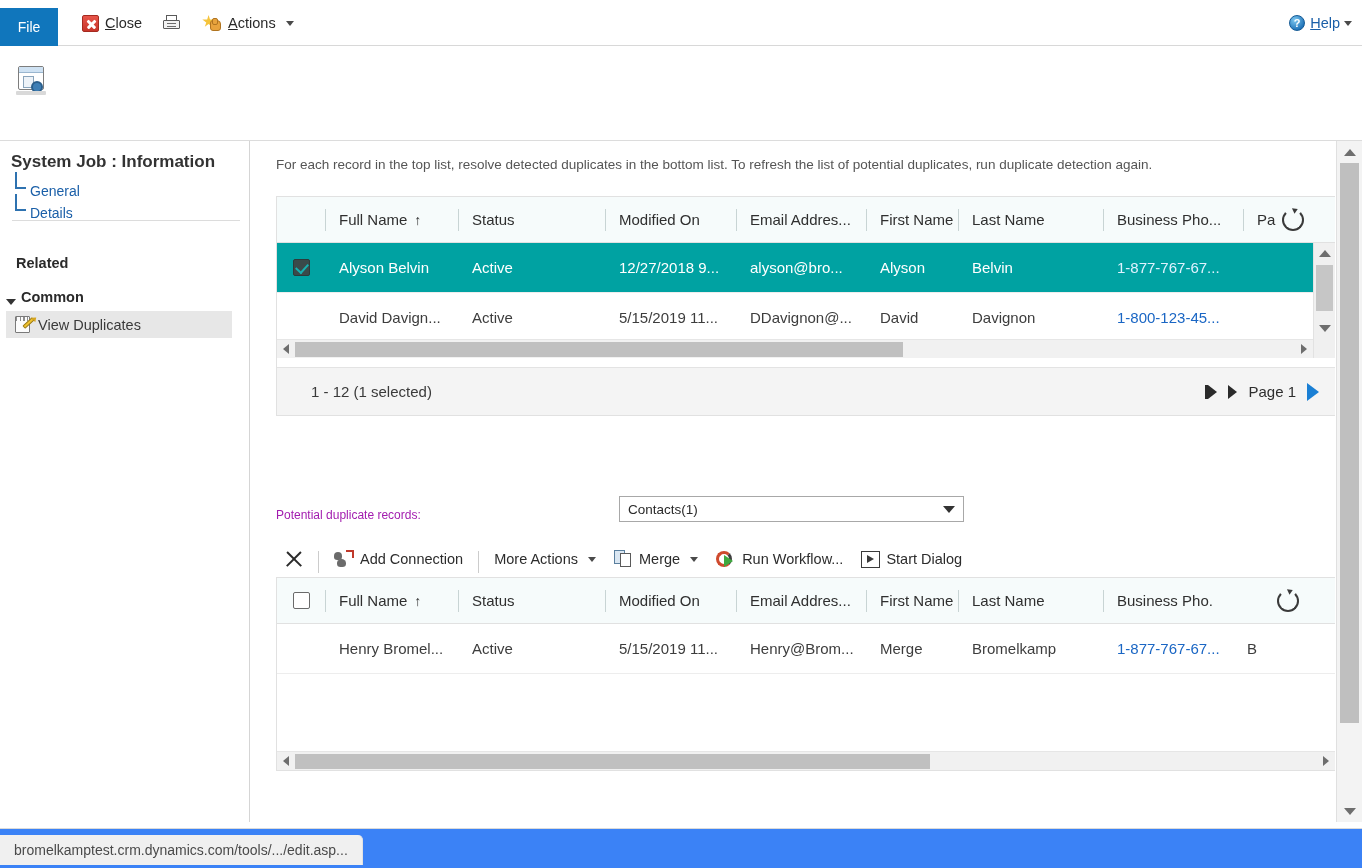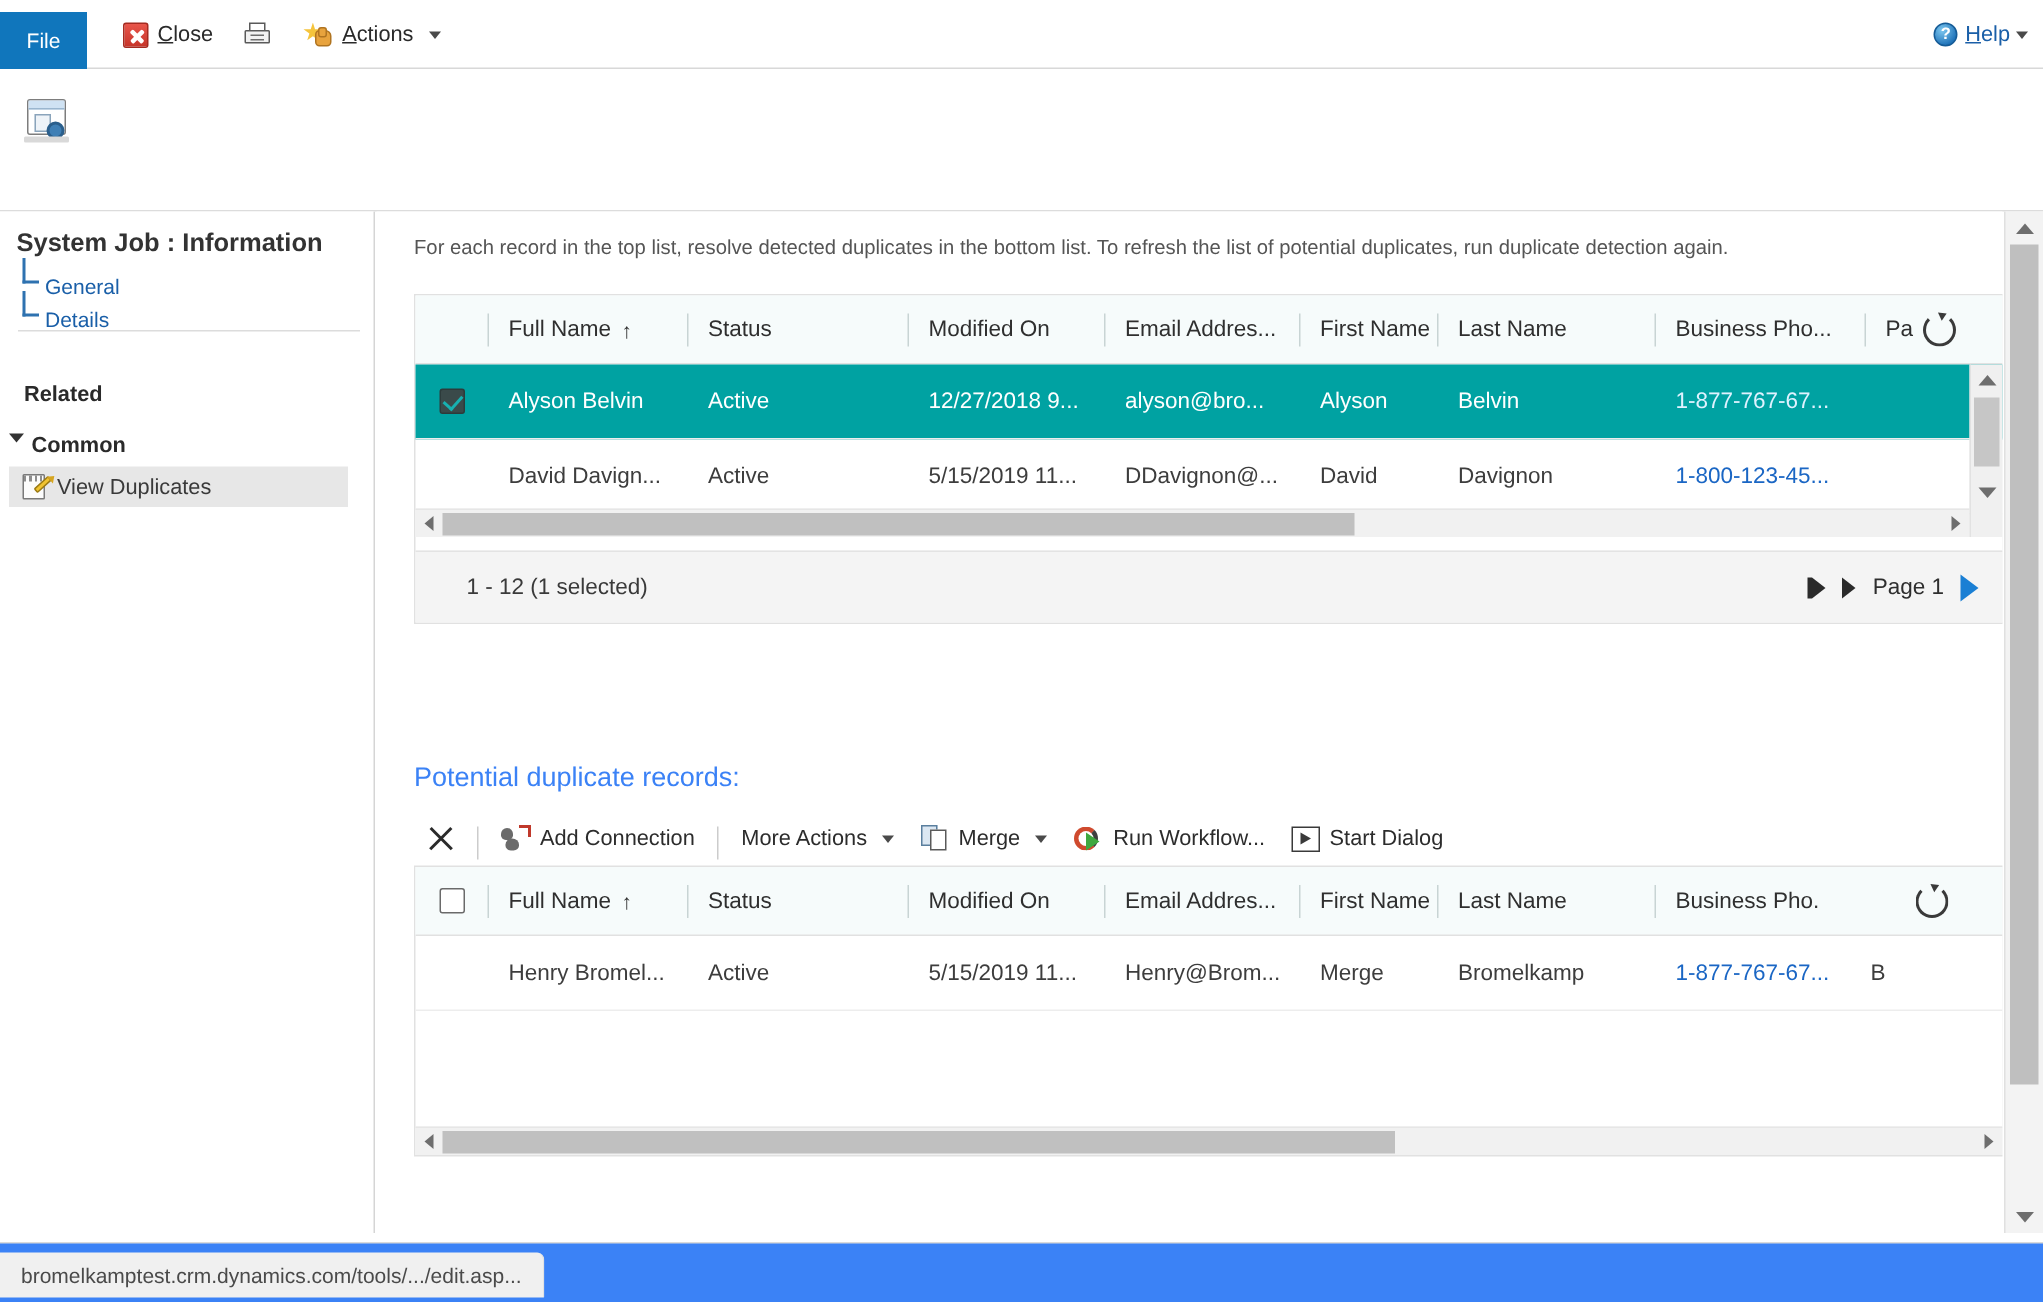--- a/index.html
+++ b/index.html
@@ -144,21 +144,21 @@
   .nav-tree { position: absolute; left: 14px; top: 36px; }
   .tree-item { position: relative; display: flex; align-items: flex-end; height: 22px; padding-left: 16px; }
   .tree-item::before {
     content:""; position:absolute; left:1px; top:-5px; width:9px; height:15px;
     border-left: 2px solid #2e72b0; border-bottom: 2px solid #2e72b0;
   }
   .tree-item .lnk { color: #1a5fa8; font-size: 14px; }
   .nav-sep { position: absolute; left: 12px; top: 79px; width: 228px; height: 1px; background: #dcdcdc; }
   .nav-related { position: absolute; left: 16px; top: 114px; font-size: 14.5px; font-weight: bold; color: #2a2a2a; }
   .nav-group {
-    position: absolute; left: 6px; top: 148px; display: flex; align-items: flex-start; gap: 5px;
+    position: absolute; left: 6px; top: 148px; display: flex; align-items: flex-end; gap: 5px;
   }
   .tri-dn { width:0;height:0;border-left:5px solid transparent;border-right:5px solid transparent;
      border-top:6px solid #333; }
   .nav-group .lbl { font-size: 14.5px; font-weight: bold; color: #2a2a2a; }
   .nav-selected {
     position: absolute; left: 6px; top: 170px; width: 226px; height: 27px;
     background: #e7e7e7; display: flex; align-items: center; gap: 8px; padding-left: 32px;
   }
   .nav-selected .lbl { font-size: 14.5px; color: #3a3a3a; }
   .nav-selected .ico-notepad { position: absolute; left: 8px; top: 4px; }
@@ -248,21 +248,21 @@
   .pager .count { margin-left: 34px; font-size: 15px; color: #3a3a3a; }
   .pager .nav { position: absolute; right: 16px; display: flex; align-items: center; gap: 11px; }
   .pg-first { display:flex; align-items:center; }
   .pg-first .bar { width: 3px; height: 14px; background: #2a2a2a; }
   .pg-first .tri { width:0;height:0;border-top:7px solid transparent;border-bottom:7px solid transparent;border-right:9px solid #2a2a2a;}
   .pg-prev { width:0;height:0;border-top:7px solid transparent;border-bottom:7px solid transparent;border-right:9px solid #2a2a2a;}
   .pg-label { font-size: 15px; color: #2e2e2e; }
   .pg-next { width:0;height:0;border-top:9px solid transparent;border-bottom:9px solid transparent;border-left:12px solid #1a7fd4;}
 
   
-  .pd-label { position: absolute; left: 25px; top: 367px; font-size: 18px; color: #3b82f6; }
+  .pd-label { position: absolute; left: 25px; top: 367px; font-size: 12px; color: #a21caf; }
   .pd-select {
     position: absolute; left: 368px; top: 355px; width: 345px; height: 26px;
     border: 1px solid #a8a8a8; background: #ffffff; display: flex; align-items: center;
     padding: 0 8px; font-size: 13.5px; color: #2a2a2a; justify-content: space-between;
   }
   .sel-caret { width:0;height:0;border-left:6px solid transparent;border-right:6px solid transparent;border-top:7px solid #333; }
 
   
   .acttoolbar { position: absolute; left: 25px; top: 400px; height: 32px; display: flex; align-items: flex-end; }
   .act { display: flex; align-items: center; gap: 6px; font-size: 14.5px; color: #2c2c2c; padding: 0 9px; height: 28px; }
@@ -485,20 +485,24 @@
               <span class="tri" style="transform:rotate(180deg)"></span>
             </span>
           <span class="pg-prev" style="transform:rotate(180deg)"></span>
           <span class="pg-label">Page 1</span>
           <span class="pg-next"></span>
         </span>
       </div>
     </div>
 
     <div class="pd-label">Potential duplicate records:</div>
+    <div class="pd-select">
+      <span>Contacts(1)</span>
+      <span class="sel-caret"></span>
+    </div>
 
     <div class="acttoolbar">
       <div class="act">
         <span class="ico-x"></span>
       </div>
       <span class="act-div"></span>
       <div class="act">
         <span class="ico-conn">
           <span class="p1"></span>
             <span class="p2"></span>

